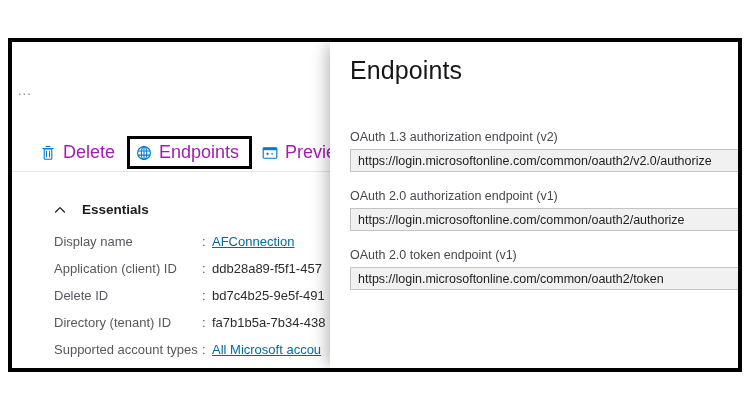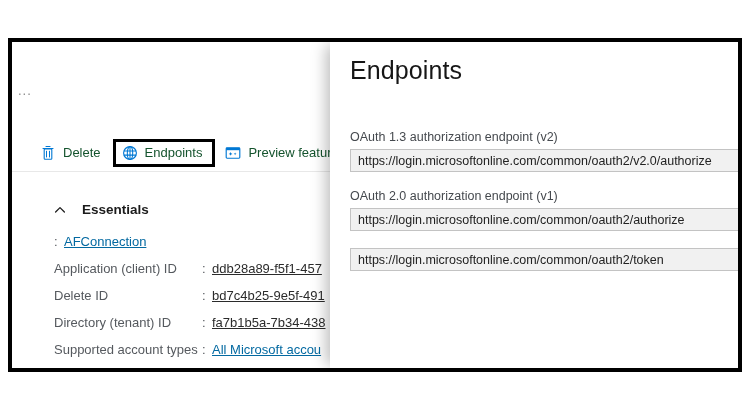--- a/index.html
+++ b/index.html
@@ -64,22 +64,22 @@
   }
   .cmd-item {
     display: flex;
     align-items: center;
     gap: 7px;
     padding: 4px 6px;
     white-space: nowrap;
     cursor: pointer;
   }
   .cmd-label {
-    font-size: 13px;
-    color: #14532d;
+    font-size: 18px;
+    color: #a21caf;
   }
   .cmd-icon {
     width: 16px;
     height: 16px;
     display: inline-block;
     flex: 0 0 auto;
     line-height: 0;
   }
   #cmd-endpoints {
     border: 3px solid #000000;
@@ -131,21 +131,20 @@
   .prop-colon {
     width: 10px;
     flex: 0 0 10px;
     font-size: 13px;
     color: #55595e;
   }
   .prop-val {
     font-size: 13px;
     color: #2b2b2b;
     white-space: nowrap;
-    text-decoration: underline;
   }
   .prop-val.link {
     color: #0369a1;
     text-decoration: underline;
     cursor: pointer;
   }
 
   
   #endpoints-panel {
     position: absolute;
@@ -247,20 +246,21 @@
         <svg width="12" height="12" viewBox="0 0 12 12">
           <path d="M1.6 8L6 3.6L10.4 8" fill="none" stroke="#1b1b1b" stroke-width="1.25" stroke-linecap="round" stroke-linejoin="round"></path>
         </svg>
       </span>
       <span id="essentials-title">Essentials</span>
     </div>
 
     <div id="essentials-grid">
 
       <div class="prop-row">
+        <span class="prop-key">Display name</span>
         <span class="prop-colon">:</span>
         <span class="prop-val link">AFConnection</span>
       </div>
 
       <div class="prop-row">
         <span class="prop-key">Application (client) ID</span>
         <span class="prop-colon">:</span>
         <span class="prop-val">ddb28a89-f5f1-457</span>
       </div>
 
@@ -296,19 +296,20 @@
         <div class="endpoint-input">https://login.microsoftonline.com/common/oauth2/v2.0/authorize</div>
       </div>
 
 
       <div class="endpoint-field">
         <div class="endpoint-label">OAuth 2.0 authorization endpoint (v1)</div>
         <div class="endpoint-input">https://login.microsoftonline.com/common/oauth2/authorize</div>
       </div>
 
       <div class="endpoint-field">
+        <div class="endpoint-label">OAuth 2.0 token endpoint (v1)</div>
         <div class="endpoint-input">https://login.microsoftonline.com/common/oauth2/token</div>
       </div>
 
     </div>
   </div>
 
 </div>
 
 </body></html>

